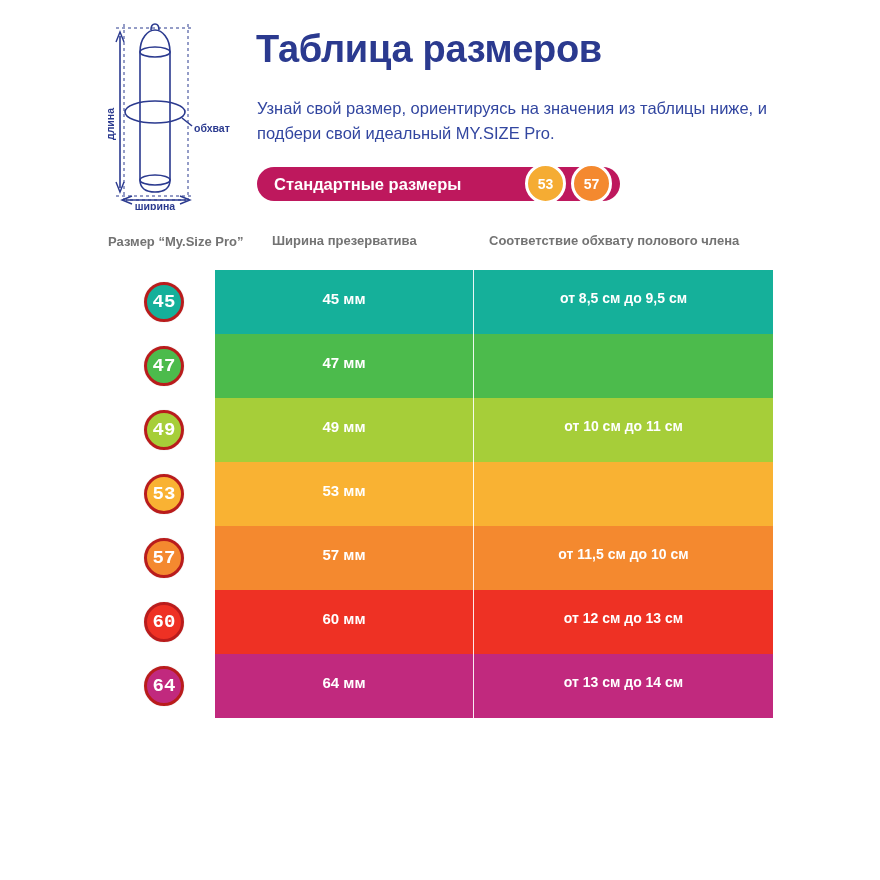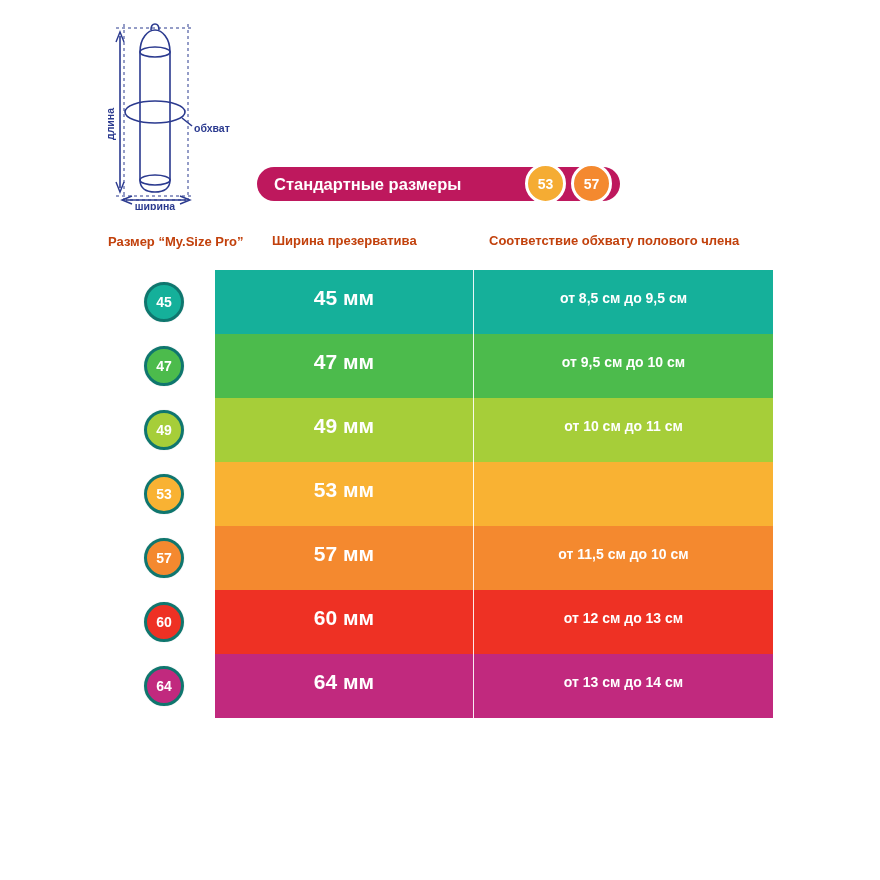--- a/index.html
+++ b/index.html
@@ -98,21 +98,21 @@
   .col-heads {
     position: absolute;
     left: 0;
     top: 228px;
     width: 880px;
     height: 42px;
   }
   .col-heads .ch {
     position: absolute;
     font-weight: bold;
-    color: #c2410c;
+    color: #737373;
     font-size: 13px;
   }
   .ch-size  { left: 108px; top: 6px; font-size: 11.5px; }
   .ch-width { left: 272px; top: 5px; font-size: 14px; }
   .ch-girth { left: 489px; top: 5px; font-size: 14px; }
 
   
   .table {
     position: absolute;
     left: 0;
@@ -138,42 +138,43 @@
     height: 64px;
     background: rgba(255,255,255,0.9);
   }
   .row .badge {
     position: absolute;
     left: 144px;
     top: 12px;
     width: 40px;
     height: 40px;
     border-radius: 50%;
-    border: 3px solid #0f766e;
+    border: 3px solid #b91c1c;
     box-sizing: border-box;
     display: flex;
     align-items: center;
     justify-content: center;
     color: #ffffff;
-    font-size: 14px;
+    font-size: 19px;
     font-weight: bold;
     box-shadow: 0 0 0 1px rgba(0,0,0,0.03);
+    font-family: Liberation Mono, monospace;
   }
   .row .width-val {
     position: absolute;
     left: 215px;
     top: 0;
     width: 258px;
     height: 56px;
     display: flex;
     align-items: center;
     justify-content: center;
     color: #ffffff;
     font-weight: bold;
-    font-size: 21px;
+    font-size: 15px;
   }
   .row .girth-val {
     position: absolute;
     left: 474px;
     top: 0;
     width: 299px;
     height: 56px;
     display: flex;
     align-items: center;
     justify-content: center;
@@ -220,20 +221,22 @@
           <path d="M84 182 L94 186 L84 190" stroke-width="1.4"></path>
 
           <line x1="86" y1="104" x2="96" y2="112"></line>
         </g>
         <text x="18" y="110" transform="rotate(-90 18 110)" font-family="Liberation Sans, sans-serif" font-size="10.5" font-weight="bold" fill="#2b3a8f" text-anchor="middle">длина</text>
         <text x="98" y="118" font-family="Liberation Sans, sans-serif" font-size="10.5" font-weight="bold" fill="#2b3a8f">обхват</text>
         <text x="59" y="196" font-family="Liberation Sans, sans-serif" font-size="10.5" font-weight="bold" fill="#2b3a8f" text-anchor="middle">ширина</text>
       </svg>
     </div>
 
+    <div class="title">Таблица размеров</div>
+    <div class="subtitle">Узнай свой размер, ориентируясь на значения из таблицы ниже, и подбери свой идеальный MY.SIZE Pro.</div>
 
     <div class="std-bar">
       <span class="label">Стандартные размеры</span>
       <span class="chips">
         <span class="chip" style="background:#f5ac33">53</span>
         <span class="chip" style="background:#f4892f">57</span>
       </span>
     </div>
   </div>
 
@@ -249,21 +252,20 @@
         <div class="divider"></div>
         <div class="badge" style="background: rgb(21, 176, 154);">45</div>
         <div class="width-val">45 мм</div>
         <div class="girth-val">от 8,5 см до 9,5 см</div>
       </div>
       <div class="row">
         <div class="band" style="background: rgb(76, 187, 76);"></div>
         <div class="divider"></div>
         <div class="badge" style="background: rgb(76, 187, 76);">47</div>
         <div class="width-val">47 мм</div>
-        <div class="girth-val">от 9,5 см до 10 см</div>
       </div>
       <div class="row">
         <div class="band" style="background: rgb(166, 206, 57);"></div>
         <div class="divider"></div>
         <div class="badge" style="background: rgb(166, 206, 57);">49</div>
         <div class="width-val">49 мм</div>
         <div class="girth-val">от 10 см до 11 см</div>
       </div>
       <div class="row">
         <div class="band" style="background: rgb(249, 178, 51);"></div>

